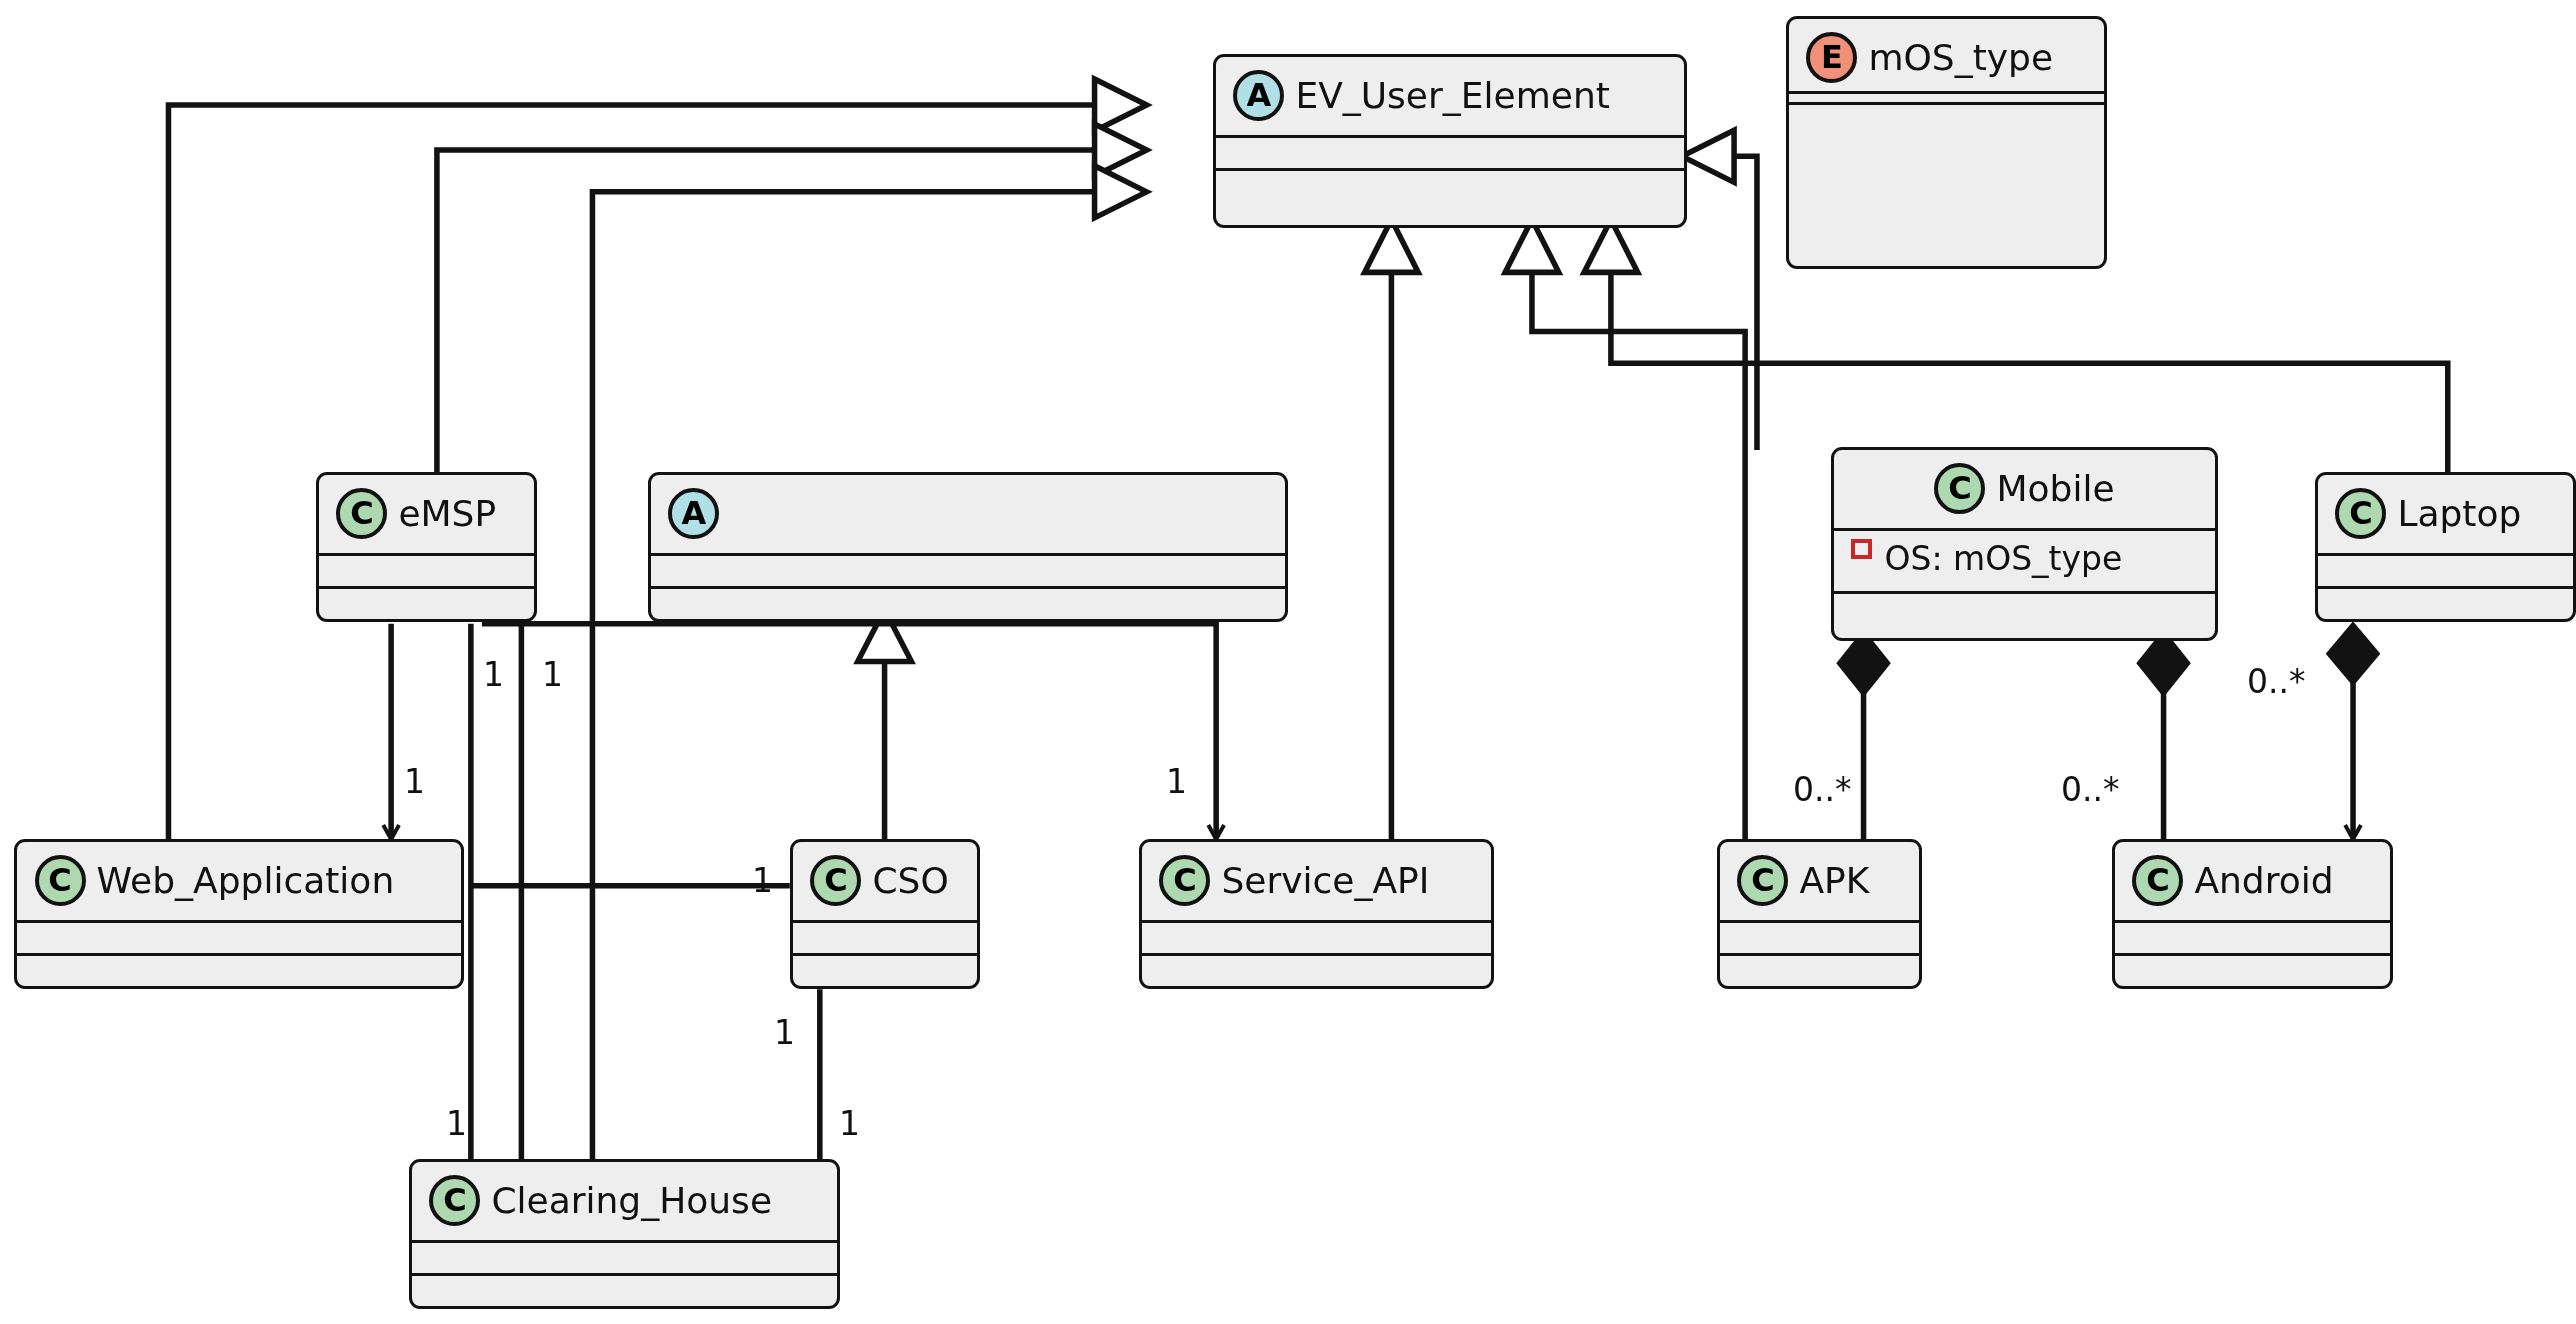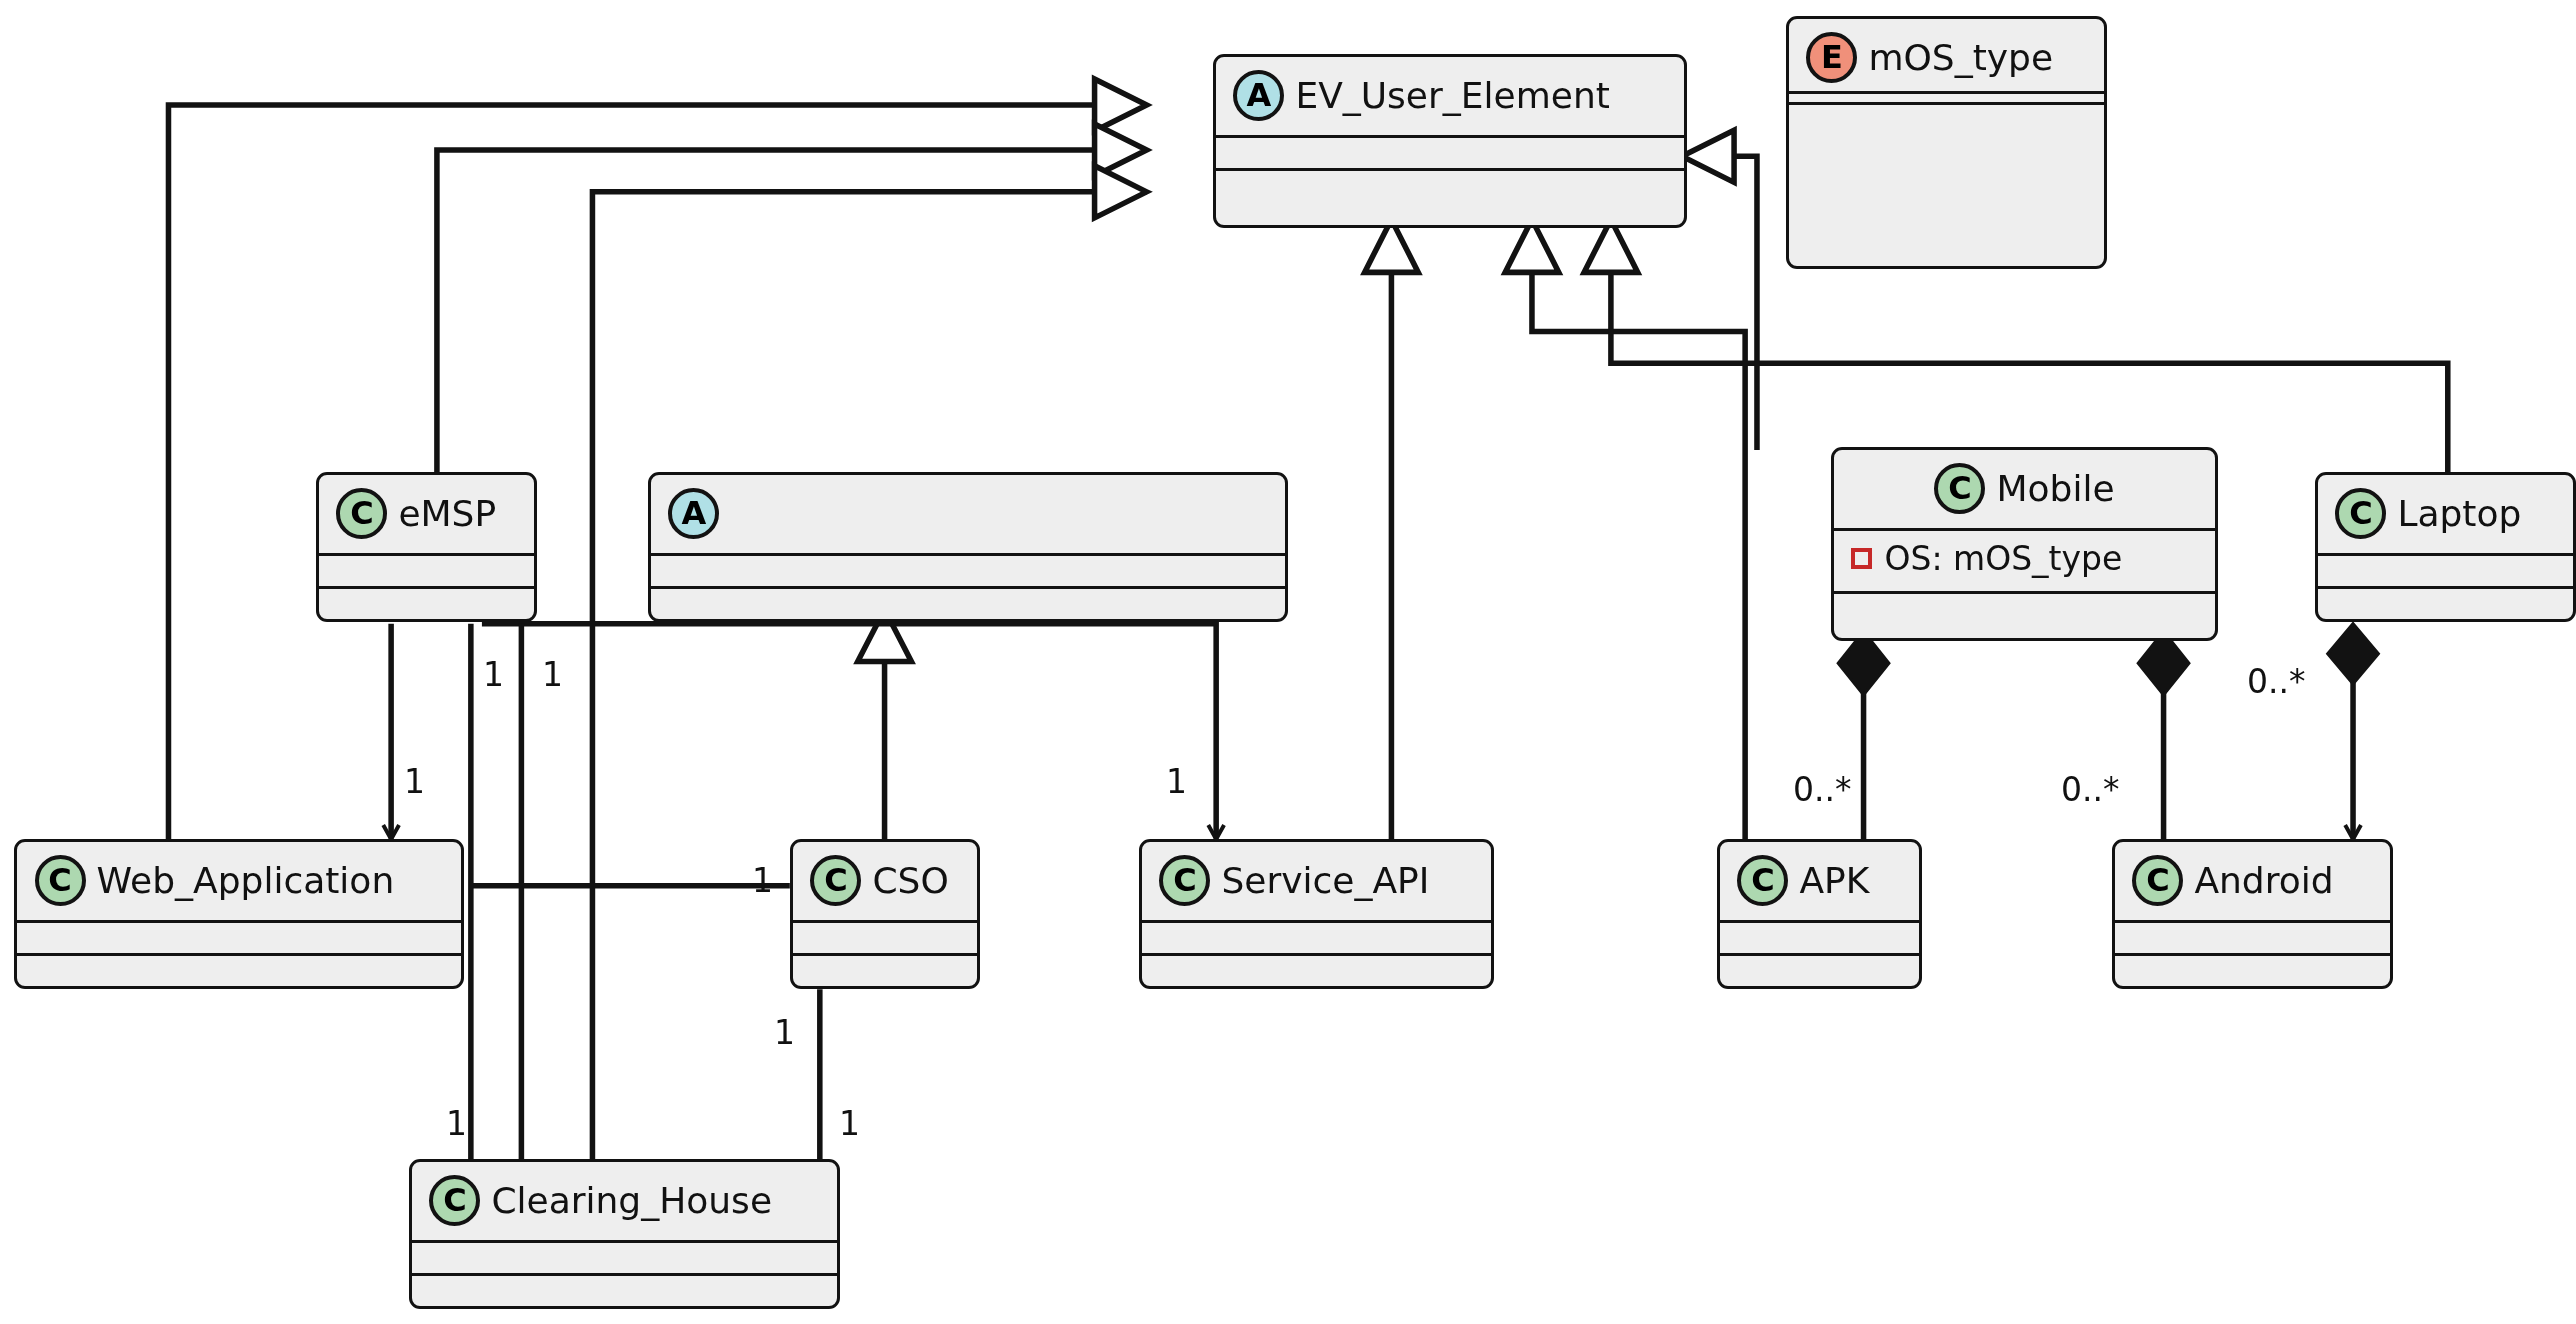--- a/index.html
+++ b/index.html
@@ -12,21 +12,21 @@
   .uml-header.leftal{justify-content:flex-start;}
   .stereo-circle{width:51px;height:51px;border-radius:50%;border:4px solid #121212;display:flex;align-items:center;justify-content:center;
       font-weight:bold;font-size:32px;line-height:1;flex:0 0 auto;box-sizing:border-box;}
   .stereo-c{background:#ADD8B0;}
   .stereo-a{background:#B0E0E6;}
   .stereo-e{background:#F0907A;}
   .class-name{font-size:36px;color:#111111;white-space:nowrap;}
   .class-name.abstract{}
   .sep{height:3.2px;background:#121212;width:100%;}
   .compartment{min-height:20.5px;padding:4.7px 17.4px;}
-  .attr-row{display:flex;align-items:center;gap:12.6px;font-size:33px;color:#111;white-space:nowrap;padding:3.2px 0 8px 0;}
+  .attr-row{display:flex;gap:12.6px;font-size:33px;color:#111;white-space:nowrap;padding:3.2px 0 8px 0;}
   .vis-private{width:20.5px;height:20.5px;border:4.7px solid #C62828;background:#EEEEEE;box-sizing:border-box;flex:0 0 auto;}
   .enum-lit{font-size:35px;color:#111;line-height:1.22;white-space:nowrap;padding:1.6px 0;}
 
   .mult{position:absolute;font-size:33px;color:#111111;white-space:nowrap;}
 </style>
 </head>
 <body>
 
 <div id="canvas">
 

